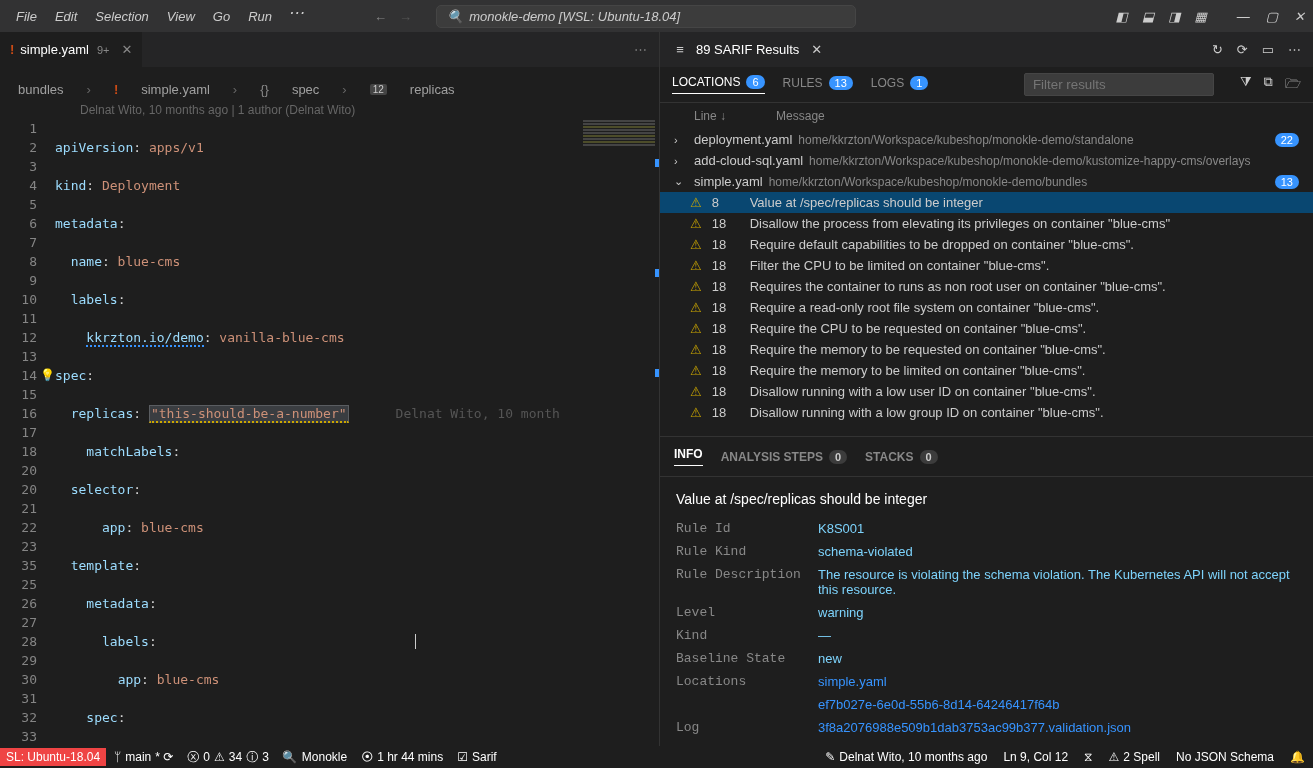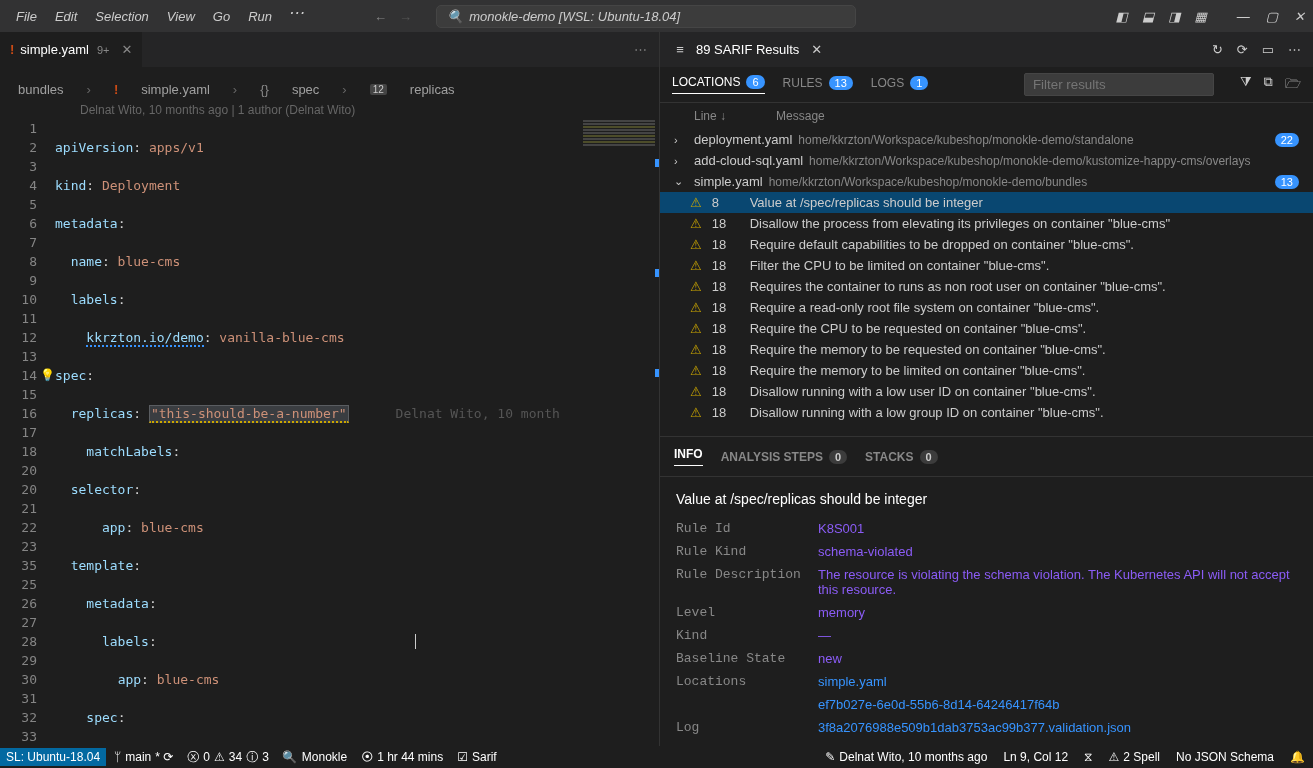--- a/index.html
+++ b/index.html
@@ -201,21 +201,21 @@
   display:flex; flex-direction:column;
 }
 .info-tabs { display:flex; gap:18px; padding:10px 14px; align-items:center; border-bottom:1px solid #333;}
 .info-tab { color:#888; font-size:12px; display:flex; align-items:center; gap:6px;font-weight:bold;}
 .info-tab.active { color:#fff; border-bottom:1px solid #fff; padding-bottom:4px;}
 .badge-dark { background:#3c3c3c; color:#ccc; border-radius:10px; padding:1px 6px; font-size:11px;}
 .info-body { padding: 14px 16px; overflow-y:auto; flex:1;}
 .info-title { color:#fff; font-size:14px; margin-bottom:14px;}
 .info-grid { display:grid; grid-template-columns: 130px 1fr; row-gap:8px; column-gap:12px; font-size:13px;}
 .info-label { color:#888;font-family:Liberation Mono, monospace; }
-.info-value { color:#8b5cf6; }
+.info-value { color:#7dd3fc; }
 .info-link { color:#3794ff; }
 
 .statusbar {
   height: 22px;
   background: #007acc;
   display:flex;
   align-items:center;
   color:#fff;
   font-size:12px;
   padding: 0 8px;
@@ -503,39 +503,39 @@
       <div class="info-body">
         <div class="info-title">Value at /spec/replicas should be integer</div>
         <div class="info-grid">
           <div class="info-label">Rule Id</div>
           <div class="info-value">K8S001</div>
           <div class="info-label">Rule Kind</div>
           <div class="info-value">schema-violated</div>
           <div class="info-label">Rule Description</div>
           <div class="info-value">The resource is violating the schema violation. The Kubernetes API will not accept this resource.</div>
           <div class="info-label">Level</div>
-          <div class="info-value">memory</div>
+          <div class="info-value">warning</div>
           <div class="info-label">Kind</div>
           <div class="info-value">—</div>
           <div class="info-label">Baseline State</div>
           <div class="info-value">new</div>
           <div class="info-label">Locations</div>
           <div class="info-value info-link">simple.yaml</div>
           <div></div>
           <div class="info-value info-link">ef7b027e-6e0d-55b6-8d14-64246417f64b</div>
           <div class="info-label">Log</div>
           <div class="info-value info-link">3f8a2076988e509b1dab3753ac99b377.validation.json</div>
         </div>
       </div>
     </div>
   </div>
 </div>
 
 <div class="statusbar dark" style="background:#1e1e1e;">
-  <span class="sb-badge" style="background:#0369a1">SL: Ubuntu-18.04</span>
+  <span class="sb-badge" style="background:#ef4444">SL: Ubuntu-18.04</span>
   <span class="sb-group">ᛘ <span>main</span>* ⟳</span>
   <span class="sb-group">ⓧ <span>0</span> ⚠ <span>34</span> ⓘ <span>3</span></span>
   <span class="sb-group">🔍 <span>Monokle</span></span>
   <span class="sb-group">⦿ <span>1 hr 44 mins</span></span>
   <span class="sb-group">☑ <span>Sarif</span></span>
   <div class="sb-right">
     <span class="sb-group">✎ <span>Delnat Wito, 10 months ago</span></span>
     <span>Ln 9, Col 12</span>
     <span>⧖</span>
     <span class="sb-group">⚠ <span>2 Spell</span></span>

